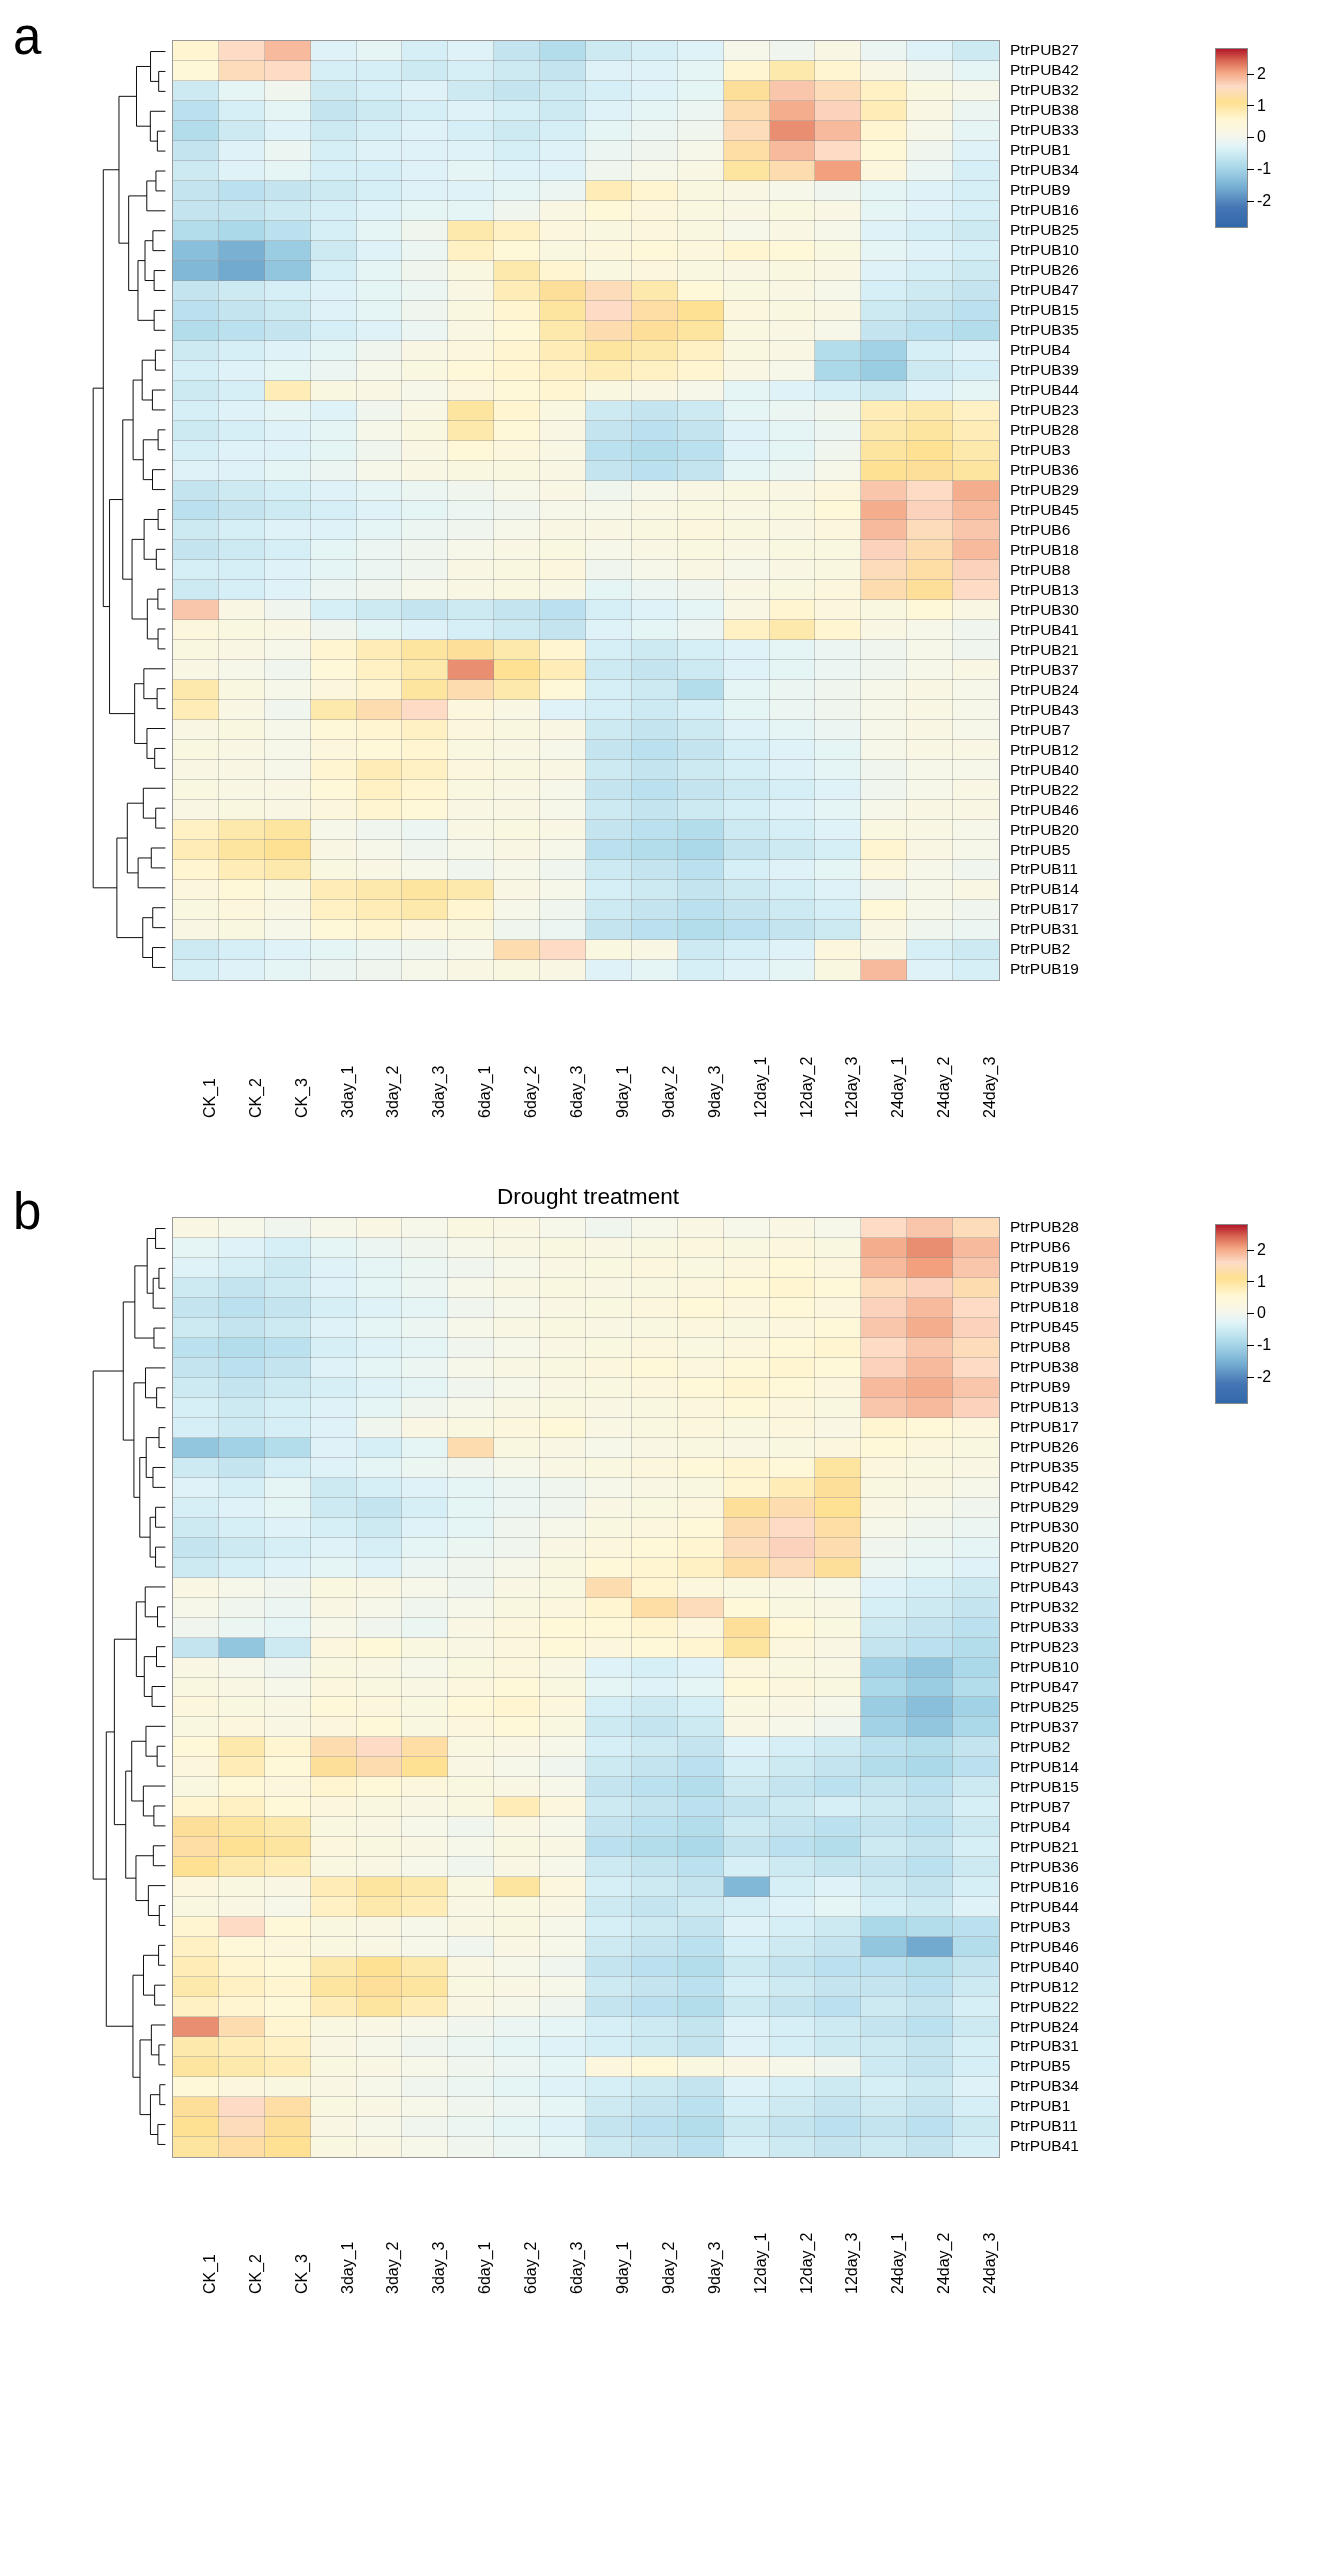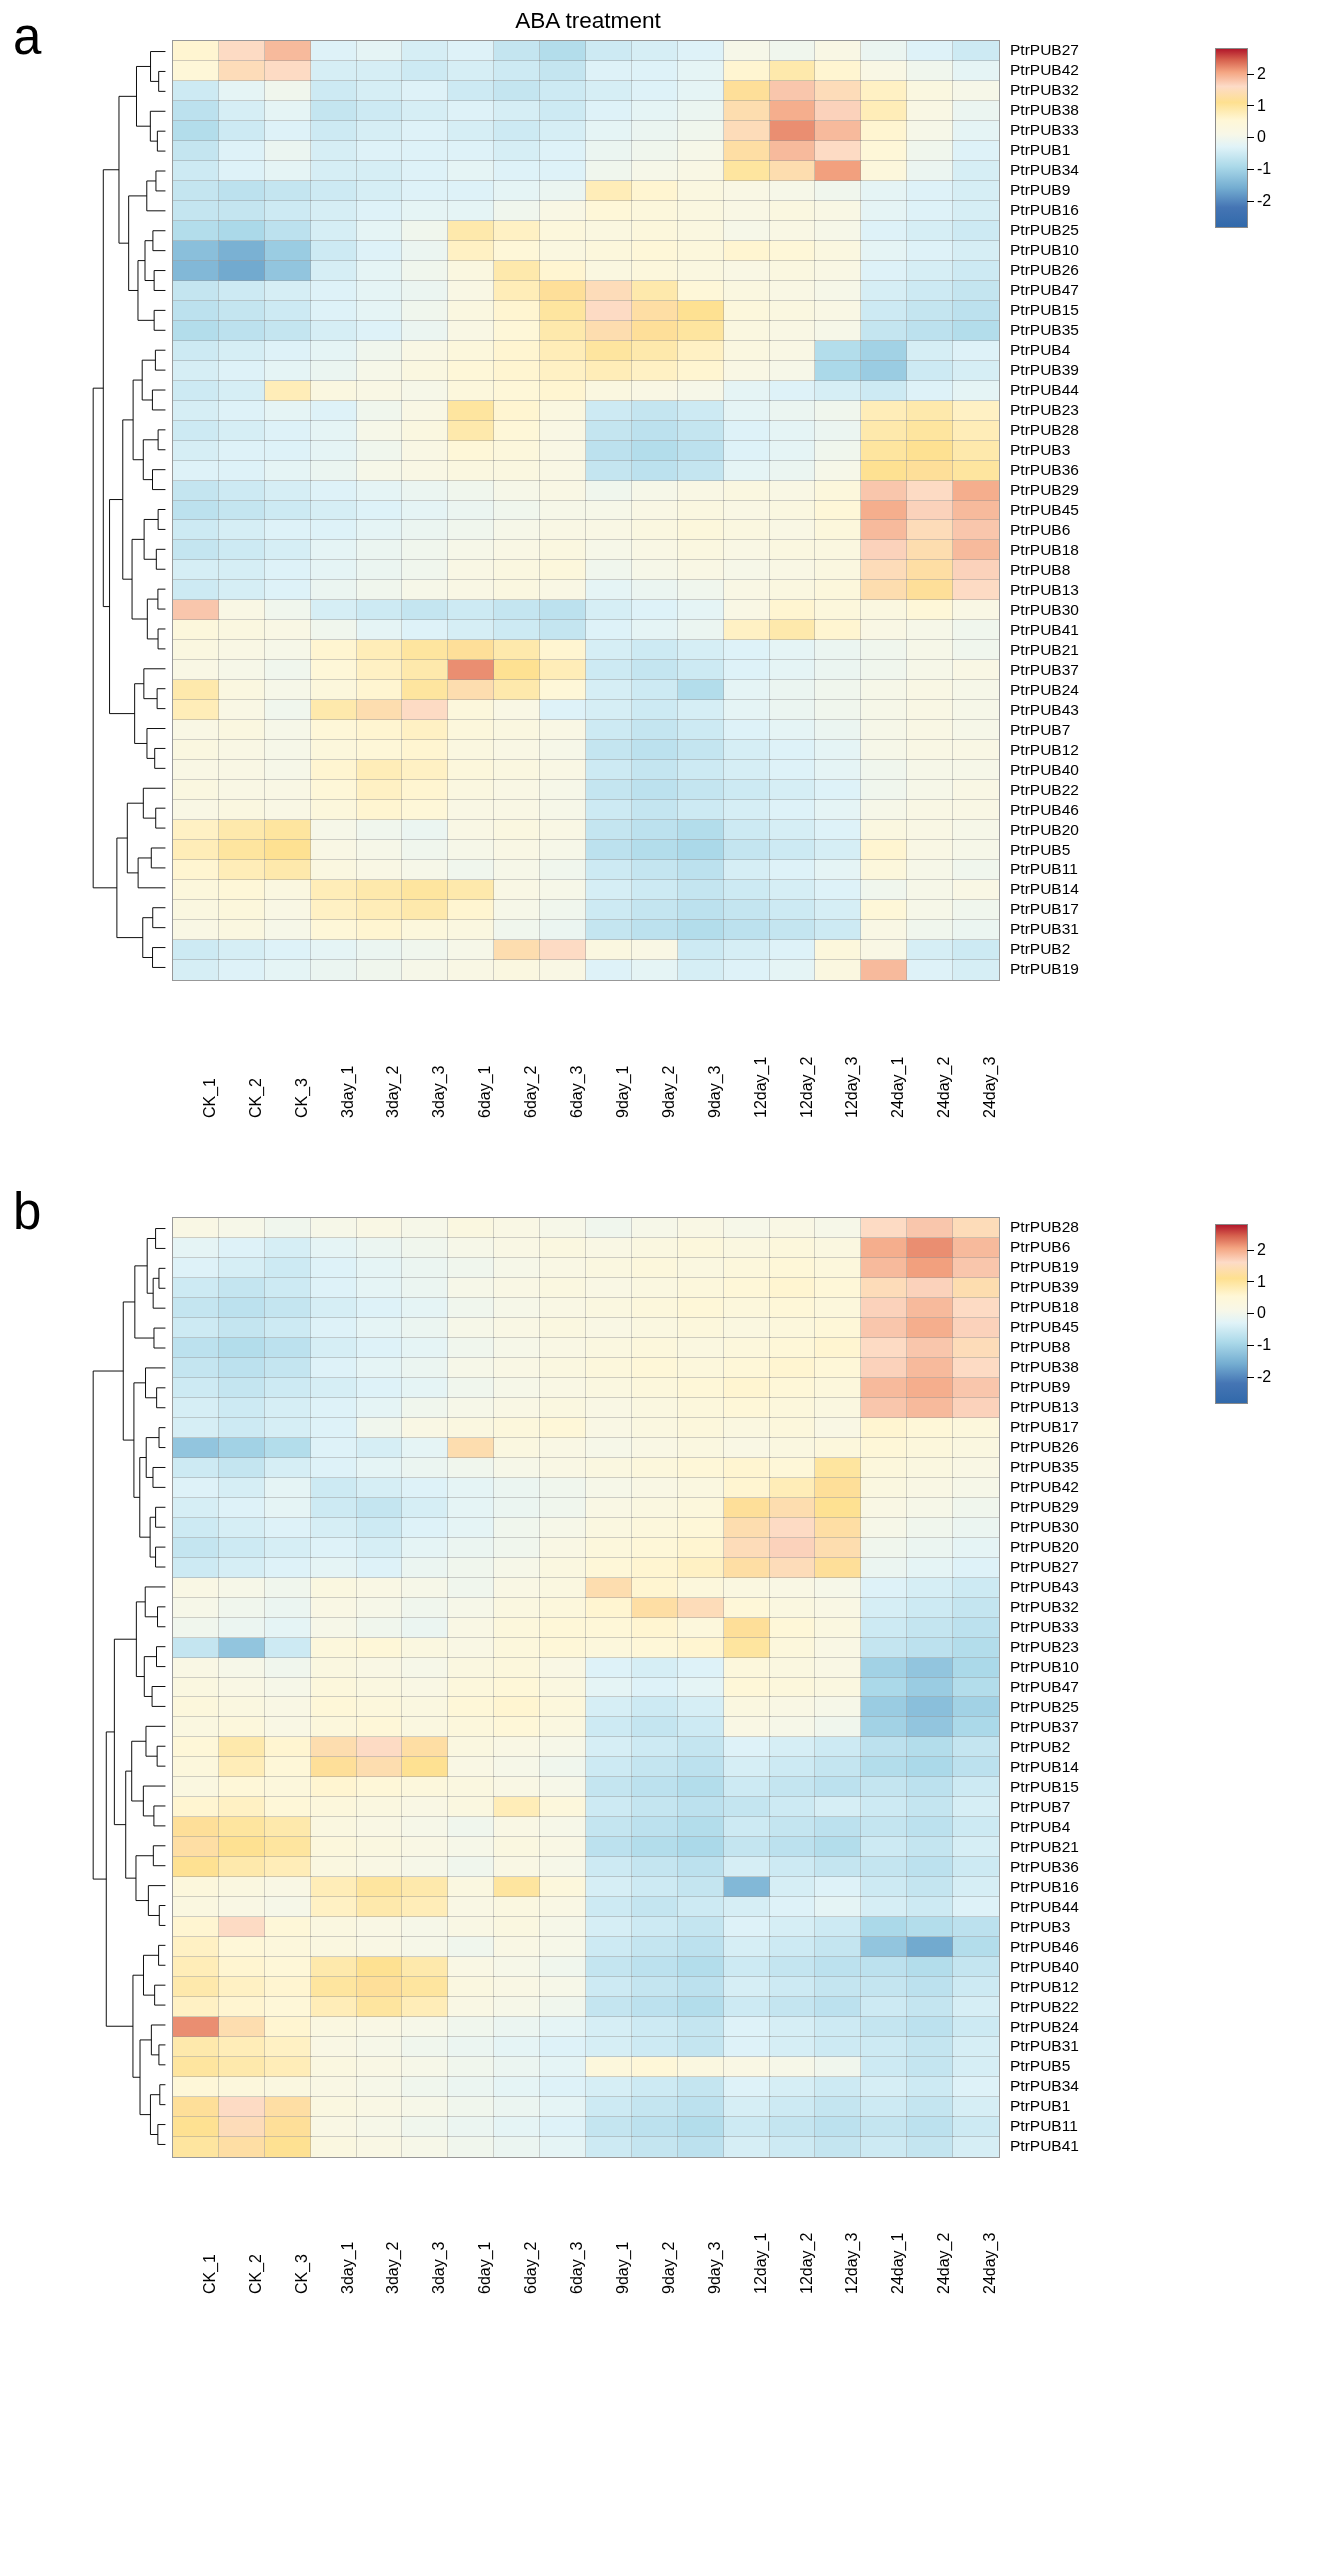--- a/index.html
+++ b/index.html
@@ -100,21 +100,20 @@
     position: absolute;
     height: 0.6px;
     background: #000;
   }
 </style>
 </head>
 <body>
 
 <div class="panel" id="panel-a">
   <div class="panel-letter" style="left:13px; top:10.7px;">a</div>
-  <div class="panel-title" style="left:178px; top:8.3px; width:820px;">ABA treatment</div>
 
   <svg class="dendro" id="dendro-a" style="left:92px; top:40px;" width="77" height="939" viewBox="0 0 130 1580">
       <path d="M 124 991.7021276595744 L 111.53352032594874 991.7021276595744 L 111.53352032594874 1025.3191489361702 L 124 1025.3191489361702" fill="none" stroke="#000" stroke-width="1.6"></path>
       <path d="M 124 1193.404255319149 L 105.86748276259004 1193.404255319149 L 105.86748276259004 1227.0212765957444 L 124 1227.0212765957444" fill="none" stroke="#000" stroke-width="1.6"></path>
       <path d="M 124 386.59574468085106 L 104.90654970695972 386.59574468085106 L 104.90654970695972 420.2127659574468 L 124 420.2127659574468" fill="none" stroke="#000" stroke-width="1.6"></path>
       <path d="M 124 924.468085106383 L 111.26911895449082 924.468085106383 L 111.26911895449082 958.0851063829787 L 124 958.0851063829787" fill="none" stroke="#000" stroke-width="1.6"></path>
       <path d="M 124 151.27659574468083 L 110.34963799366682 151.27659574468083 L 110.34963799366682 184.89361702127658 L 124 184.89361702127658" fill="none" stroke="#000" stroke-width="1.6"></path>
       <path d="M 124 1529.5744680851062 L 102.20745065968667 1529.5744680851062 L 102.20745065968667 1563.191489361702 L 124 1563.191489361702" fill="none" stroke="#000" stroke-width="1.6"></path>
       <path d="M 124 790 L 111.6597946554902 790 L 111.6597946554902 823.6170212765957 L 124 823.6170212765957" fill="none" stroke="#000" stroke-width="1.6"></path>
       <path d="M 124 521.063829787234 L 107.04689549333912 521.063829787234 L 107.04689549333912 554.6808510638298 L 124 554.6808510638298" fill="none" stroke="#000" stroke-width="1.6"></path>
@@ -1090,20 +1089,21 @@
       <div class="legend-tickmark" style="left: 32px; top: 89px; width: 7.1px;"></div>
       <div class="legend-tick" style="left: 42px; top: 113px;">-1</div>
       <div class="legend-tickmark" style="left: 32px; top: 121px; width: 7.1px;"></div>
       <div class="legend-tick" style="left: 42px; top: 145px;">-2</div>
       <div class="legend-tickmark" style="left: 32px; top: 153px; width: 7.1px;"></div>
     </div>
 </div>
 
 <div class="panel" id="panel-b">
   <div class="panel-letter" style="left:13px; top:27px;">b</div>
+  <div class="panel-title" style="left:178px; top:25px; width:820px;">Drought treatment</div>
 
   <svg class="dendro" id="dendro-b" style="left:92px; top:58px;" width="77" height="939" viewBox="0 0 130 1580">
       <path d="M 124 991.7021276595744 L 104.5105711263487 991.7021276595744 L 104.5105711263487 1025.3191489361702 L 124 1025.3191489361702" fill="none" stroke="#000" stroke-width="1.6"></path>
       <path d="M 124 890.8510638297872 L 109.98354244620957 890.8510638297872 L 109.98354244620957 924.468085106383 L 124 924.468085106383" fill="none" stroke="#000" stroke-width="1.6"></path>
       <path d="M 124 1395.1063829787233 L 112.97118437791937 1395.1063829787233 L 112.97118437791937 1428.7234042553189 L 124 1428.7234042553189" fill="none" stroke="#000" stroke-width="1.6"></path>
       <path d="M 124 16.80851063829787 L 107.3486331910637 16.80851063829787 L 107.3486331910637 50.42553191489361 L 124 50.42553191489361" fill="none" stroke="#000" stroke-width="1.6"></path>
       <path d="M 124 554.6808510638298 L 107.299487001386 554.6808510638298 L 107.299487001386 588.2978723404256 L 124 588.2978723404256" fill="none" stroke="#000" stroke-width="1.6"></path>
       <path d="M 124 1227.0212765957444 L 112.41024043979357 1227.0212765957444 L 112.41024043979357 1260.6382978723402 L 124 1260.6382978723402" fill="none" stroke="#000" stroke-width="1.6"></path>
       <path d="M 124 84.04255319148936 L 113.03788046428016 84.04255319148936 L 113.03788046428016 117.6595744680851 L 124 117.6595744680851" fill="none" stroke="#000" stroke-width="1.6"></path>
       <path d="M 124 184.89361702127658 L 104.63785889915107 184.89361702127658 L 104.63785889915107 218.5106382978723 L 124 218.5106382978723" fill="none" stroke="#000" stroke-width="1.6"></path>

